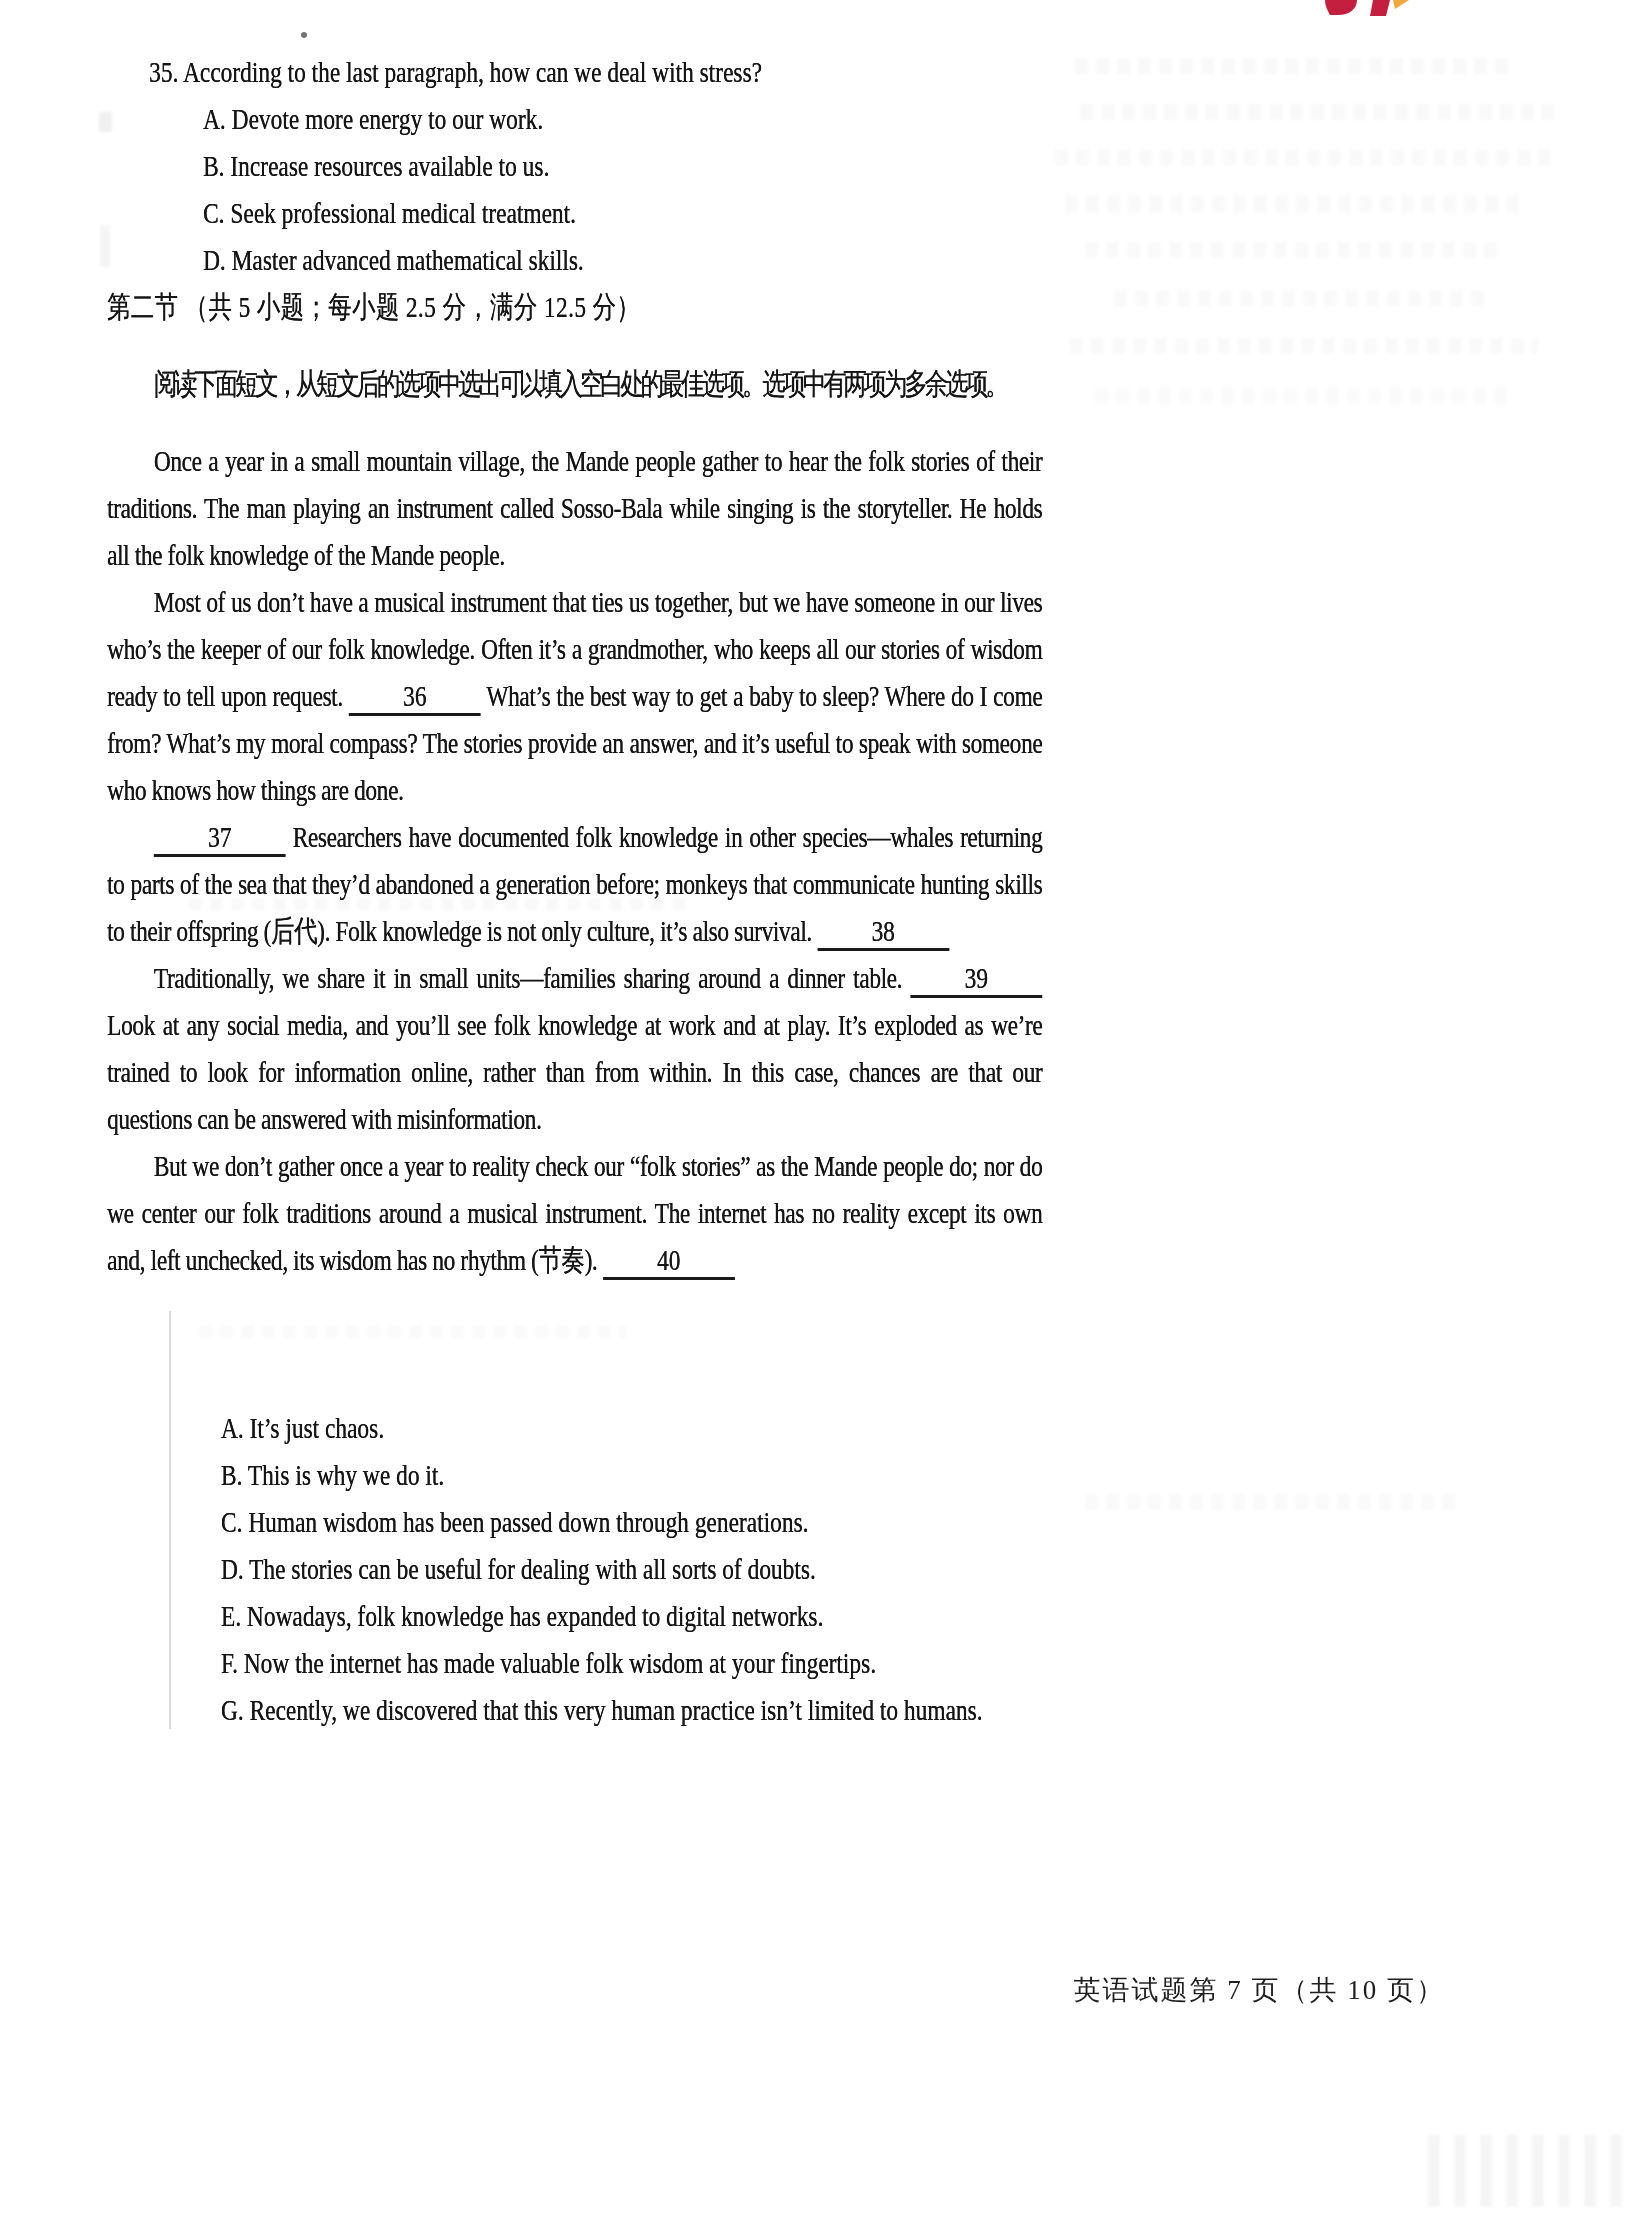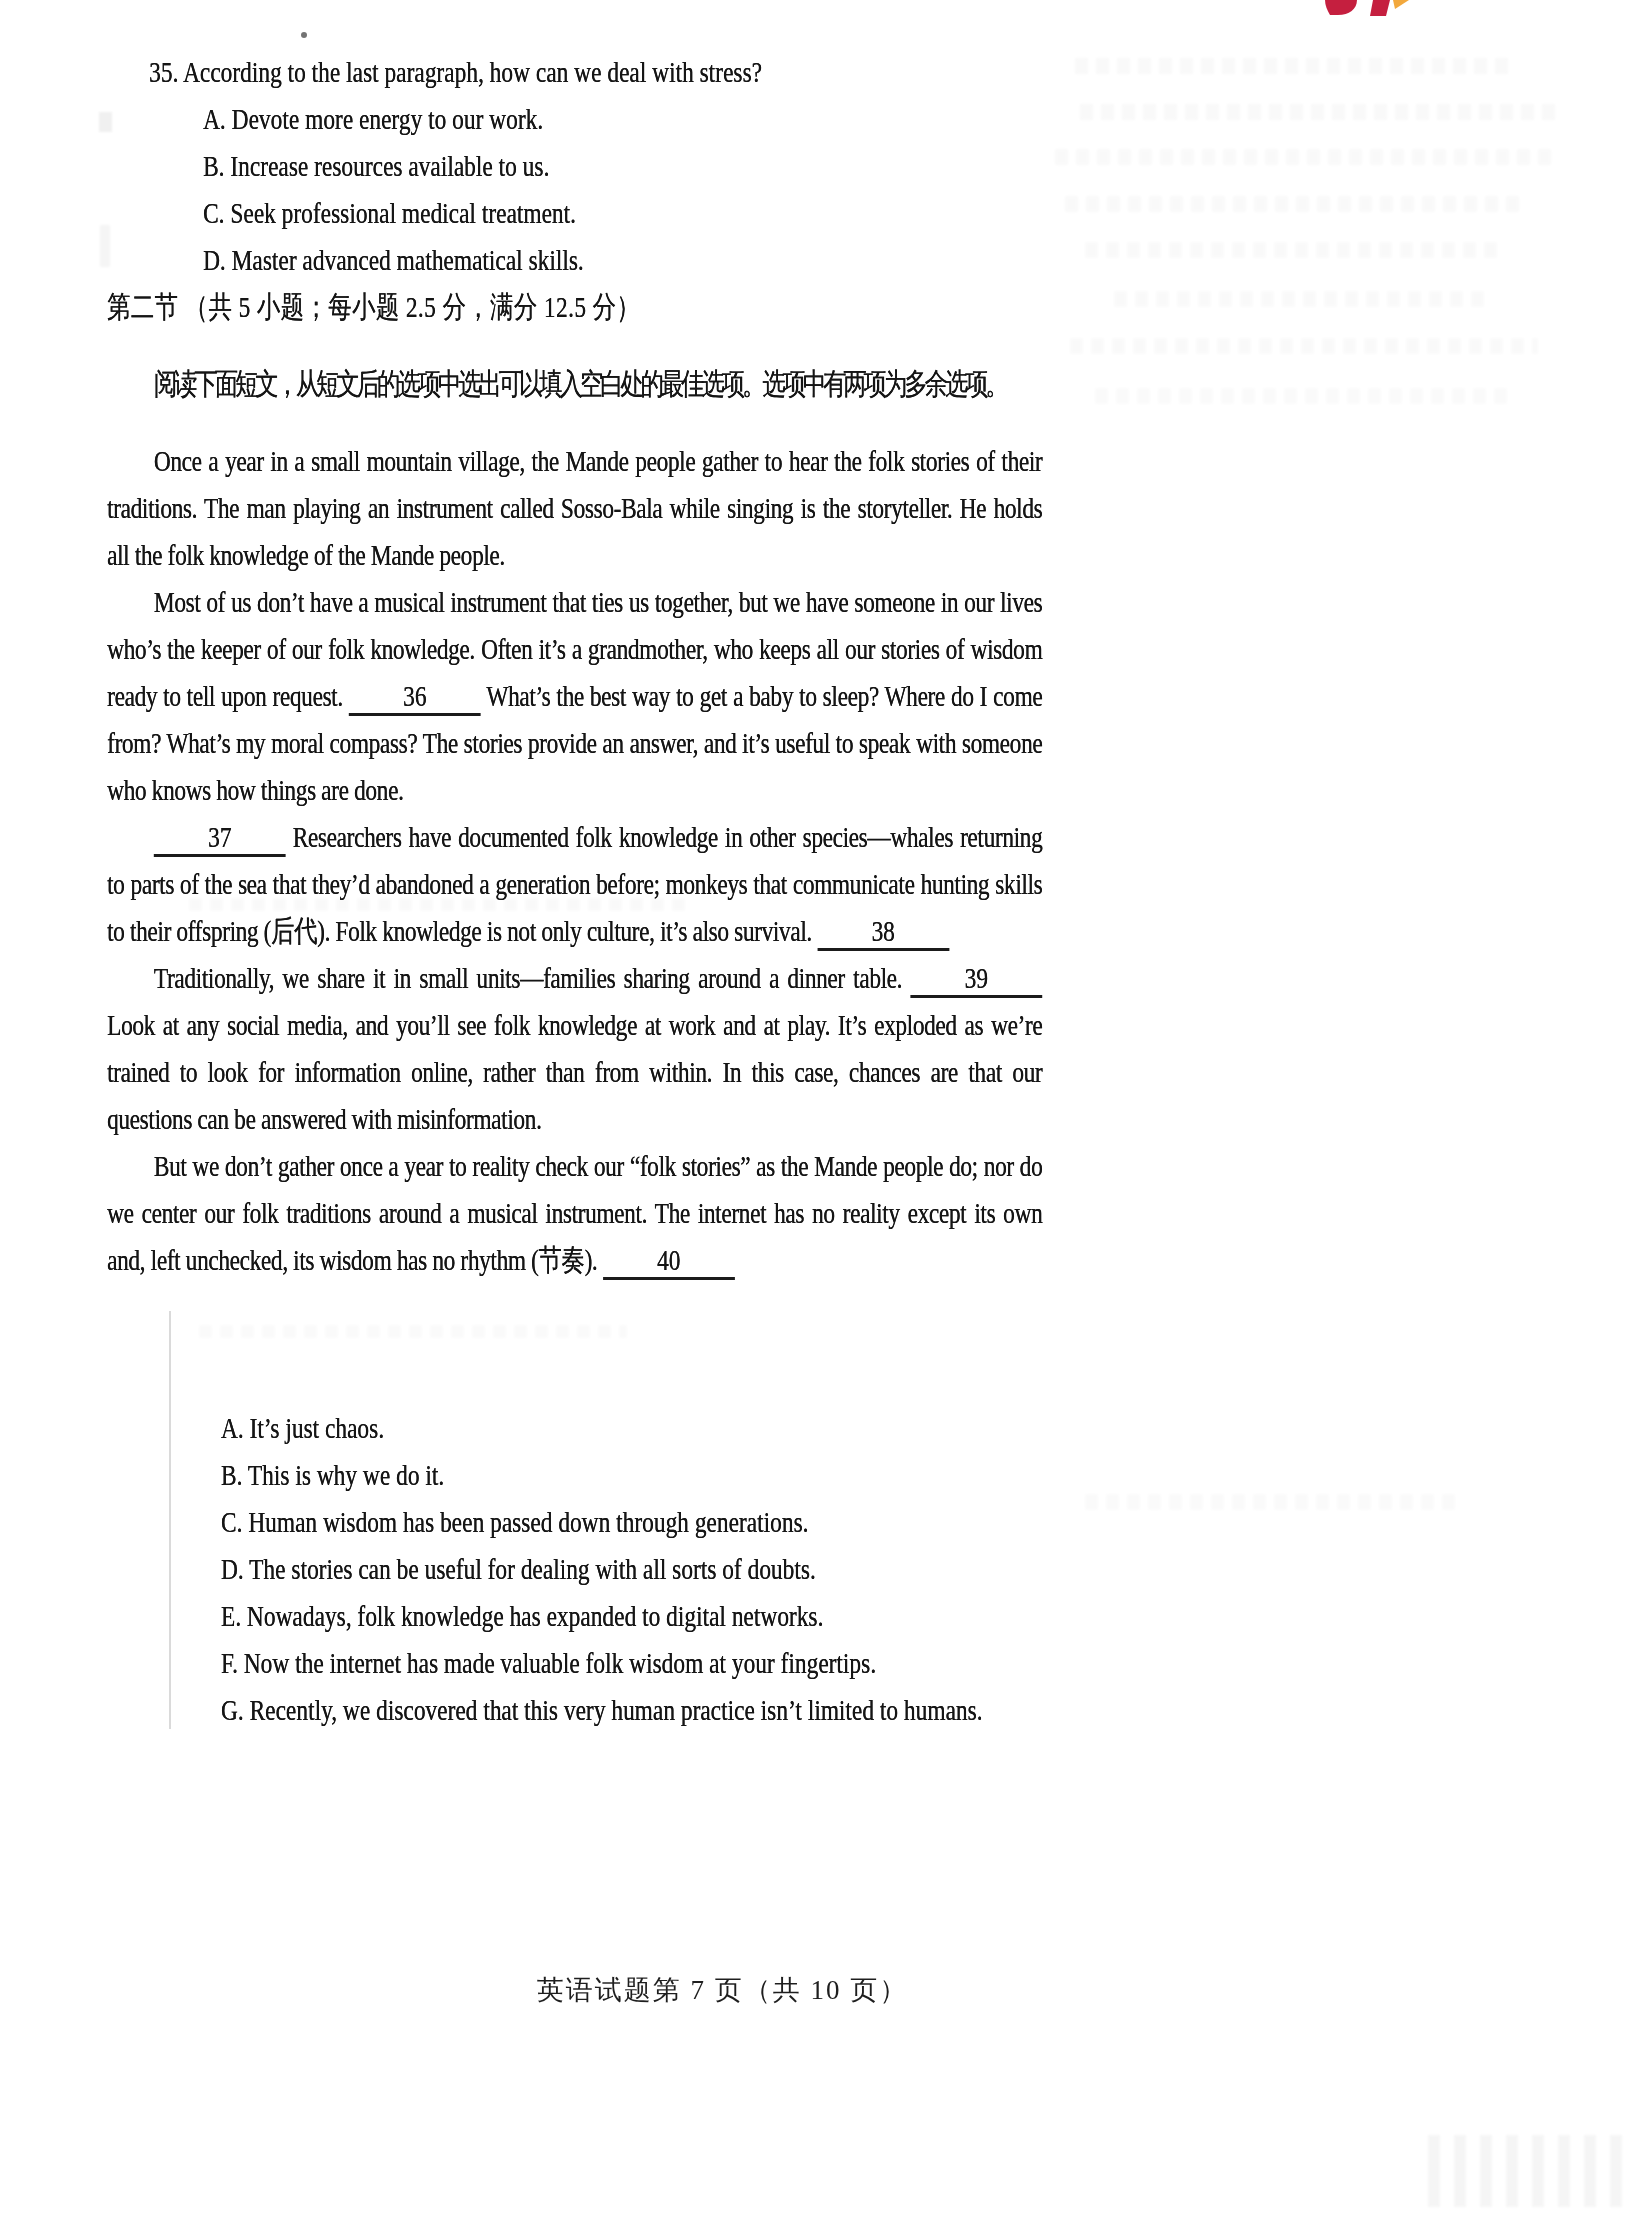--- a/index.html
+++ b/index.html
@@ -30,21 +30,21 @@
   .blank{
     display:inline-block;width:169px;text-align:center;
     border-bottom:3px solid #1b1b1b;
     line-height:32px;padding-bottom:1px;text-indent:0;
     letter-spacing:0;
   }
   .choices{margin-top:121px;}
   .choice{padding-left:146px;}
   .footer{
     position:absolute;top:1972px;left:0;width:1445px;
-    text-align:center;font-size:27px;letter-spacing:2px;color:#1e1e1e;
+    text-align:right;font-size:27px;letter-spacing:2px;color:#1e1e1e;
   }
   .logo{position:absolute;left:1325px;top:0;width:100px;height:17px;}
   
   .dot{position:absolute;left:301px;top:32px;width:6px;height:6px;background:#444;border-radius:50%;opacity:.75;}
   .vline{position:absolute;left:169px;top:1311px;width:2px;height:418px;background:#b5b5b5;opacity:.5;}
   .ghost{position:absolute;height:16px;filter:blur(1.5px);
     background:repeating-linear-gradient(90deg,rgba(40,40,40,.5) 0 13px,transparent 13px 21px);}
   .g1{left:1075px;top:58px;width:438px;opacity:.055;}
   .g2{left:1080px;top:104px;width:478px;opacity:.055;}
   .g3{left:1055px;top:149px;width:498px;opacity:.05;}

